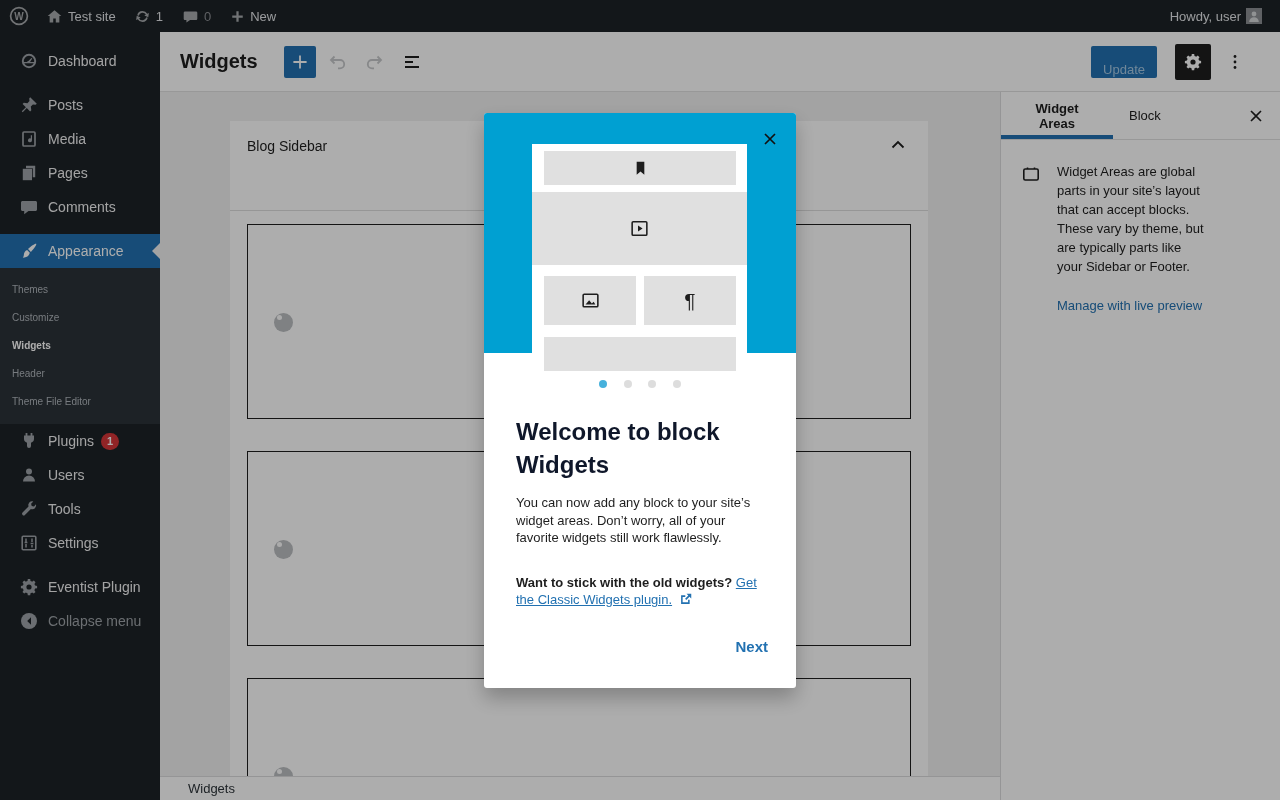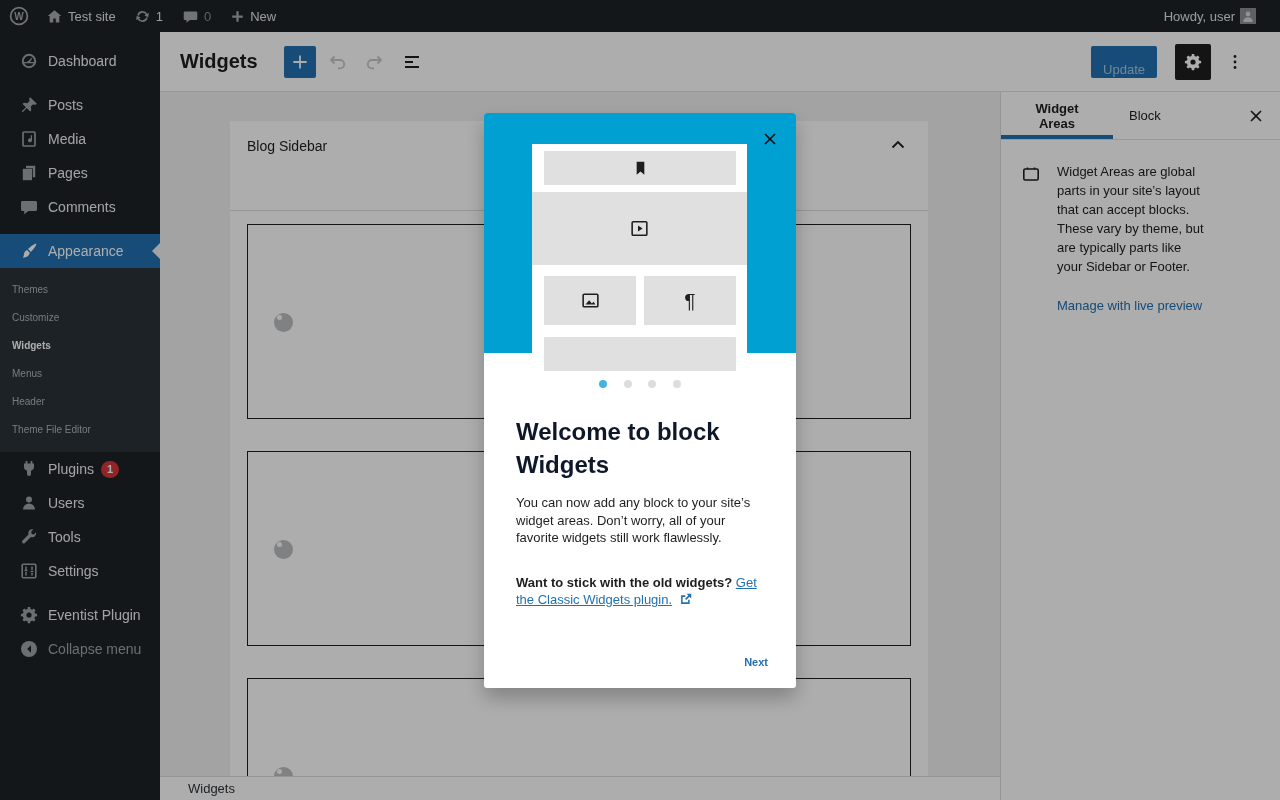--- a/index.html
+++ b/index.html
@@ -5,21 +5,21 @@
   * { box-sizing: border-box; margin: 0; padding: 0; }
   html,body { width:1280px; height:800px; overflow:hidden; }
   body { font-family:"Liberation Sans","DejaVu Sans",sans-serif; background:#f0f0f1; position:relative; }
   svg { display:block; }
 
   
   #admin-bar { position:fixed; top:0; left:0; right:0; height:32px; background:#1d2327;
     display:flex; align-items:center; z-index:10; color:#e2e4e7; font-size:13px; }
   .ab-item { display:flex; align-items:center; gap:5px; cursor:pointer; }
   .ab-count-muted { color:#8c8f94; }
-  #ab-right { margin-left:auto; display:flex; align-items:center; gap:8px; margin-right:24px; }
+  #ab-right { margin-left:auto; display:flex; align-items:center; gap:8px; margin-right:18px; }
   .avatar { width:16px; height:16px; background:#8c8f94; overflow:hidden; }
 
   
   #admin-menu { position:fixed; top:32px; left:0; bottom:0; width:160px; background:#1d2327;
     z-index:9; color:#f0f0f1; font-size:14px; padding-top:12px; }
   .menu-item { height:34px; display:flex; align-items:center; padding-left:19px; cursor:pointer; color:#f0f0f1; }
   .menu-item .mi-icon { width:20px; margin-right:9px; color:#9ea3a8; flex:none; }
   .menu-item .mi-label { white-space:nowrap; }
   .menu-gap { height:10px; }
   .menu-item.current-parent { background:#2271b1; color:#fff; position:relative; }
@@ -99,22 +99,22 @@
   .hb5 { left:12px; top:193px; width:192px; height:34px; }
   .pilcrow-glyph { font-size:21px; line-height:1; }
   .modal-dots { margin-top:21px; text-align:center; }
   .dot { display:inline-block; width:8px; height:8px; border-radius:50%; background:#ddd; margin:0 6px; cursor:pointer; }
   .dot.active { background:#46b1dc; }
   .modal-heading { margin:23px 32px 0; font-size:24px; line-height:33px; font-weight:bold; color:#0f172a; }
   .modal-body-text { margin:13px 32px 0; font-size:13px; line-height:17.5px; color:#1e1e1e; width:250px; }
   .modal-body-text2 { margin-top:27px; }
   .modal-link { color:var(--accent,#2271b1); text-decoration:underline; cursor:pointer; }
   .ext-icon { display:inline-block; vertical-align:-2px; margin-left:3px; color:var(--accent,#2271b1); }
-  #next-btn { position:absolute; right:28px; bottom:20px; border:none; background:transparent;
-    color:var(--accent,#2271b1); font-size:11px; font-weight:bold; cursor:pointer; }
+  #next-btn { position:absolute; right:28px; bottom:33px; border:none; background:transparent;
+    color:var(--accent,#2271b1); font-size:15px; font-weight:bold; cursor:pointer; }
 </style>
 </head>
 <body>
 
 <div id="admin-bar">
   <span class="ab-item" style="margin-left:9px">
     <span>
       <svg width="20" height="20" viewBox="0 0 20 20">
           <circle cx="10" cy="10" r="8.4" fill="none" stroke="#a7aaad" stroke-width="1.7"></circle>
           <text x="10" y="13.6" font-size="10" font-weight="bold" fill="#a7aaad" text-anchor="middle" font-family="Liberation Sans,sans-serif">W</text>
@@ -216,21 +216,20 @@
           <path d="M17.2 2.8c-.7-.7-4.8 1.8-8.2 5.2l2.9 2.9c3.4-3.4 6-7.4 5.3-8.1zM8.1 9.1l2.7 2.7s-.7 2.8-2.4 3.8c-1.4.9-4.6 1.2-4.6 1.2s.9-1.1 1-2.5c.1-2.1 1.2-4.4 3.3-5.2z"></path>
         </svg>
     </span>
     <span class="mi-label">Appearance</span>
     <span class="menu-arrow"></span>
   </div>
   <div class="submenu">
     <div class="submenu-item">Themes</div>
     <div class="submenu-item">Customize</div>
     <div class="submenu-item current">Widgets</div>
-    <div class="submenu-item">Menus</div>
     <div class="submenu-item">Header</div>
     <div class="submenu-item">Theme File Editor</div>
   </div>
   <div class="menu-item">
     <span class="mi-icon">
       <svg width="20" height="20" viewBox="0 0 20 20" fill="currentColor">
           <path d="M13.4 4.4V2h-1.8v2.4H8.4V2H6.6v2.4H5v3.4a4 4 0 0 0 3 3.9v3.4a2 2 0 0 0 4 0v-3.4a4 4 0 0 0 3-3.9V4.4z"></path>
         </svg>
     </span>
     <span class="mi-label">Plugins</span>

